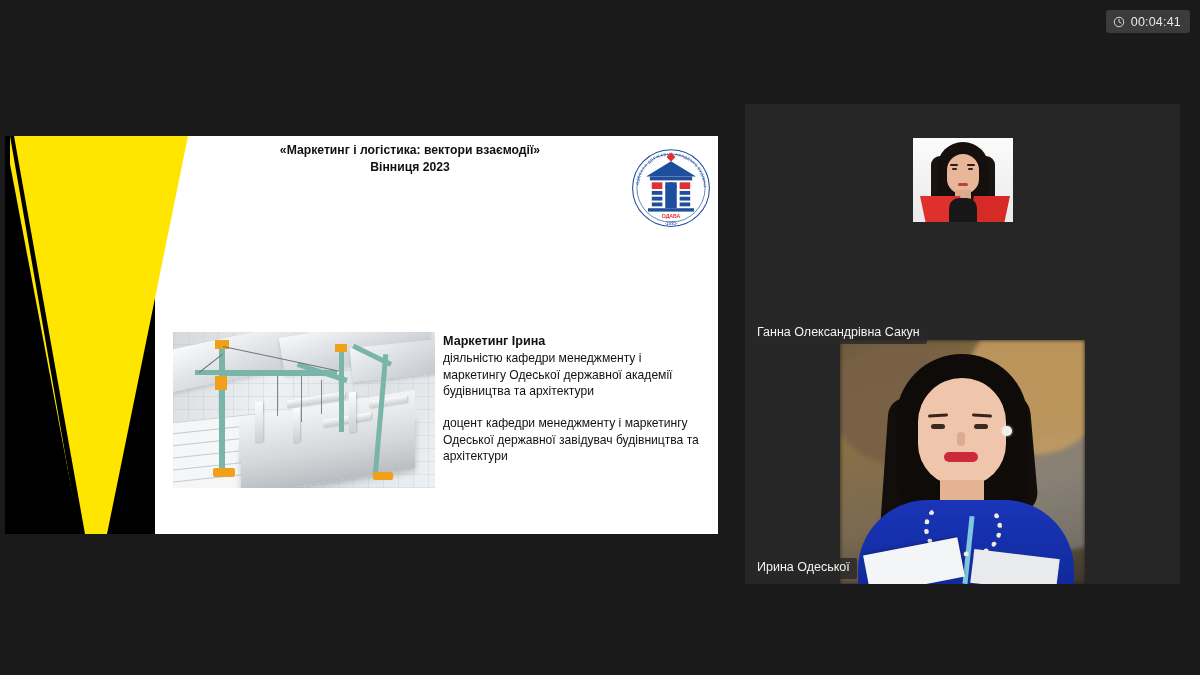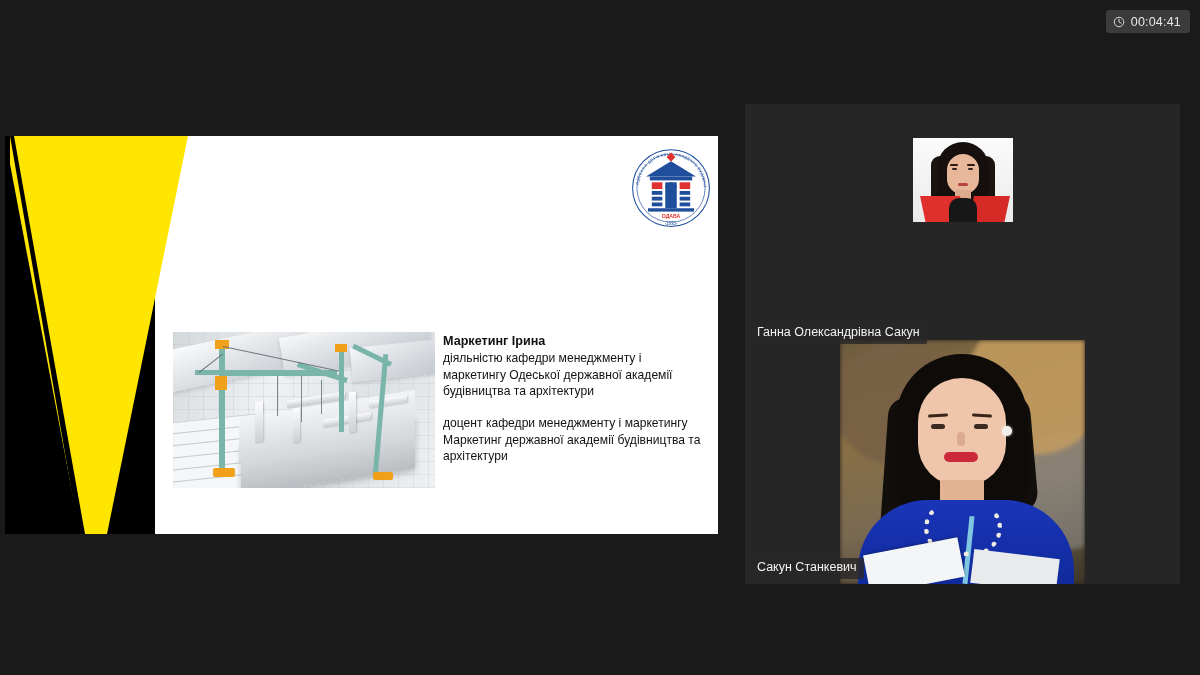--- a/index.html
+++ b/index.html
@@ -174,20 +174,24 @@
       <span>00:04:41</span>
     </div>
   </div>
 
   <div class="slide-stage">
 
     <div class="wedge-black"></div>
     <div class="wedge-yellow"></div>
     <div class="wedge-line"></div>
 
+    <div class="slide-head">
+      <div>«Маркетинг і логістика: вектори взаємодії»</div>
+      <div>Вінниця 2023</div>
+    </div>
 
     <svg class="emblem" viewBox="0 0 100 100">
       <circle cx="50" cy="48" r="40" fill="none" stroke="#1f4e9c" stroke-width="1.1"></circle>
       <circle cx="50" cy="48" r="35.5" fill="none" stroke="#1f4e9c" stroke-width="0.7"></circle>
       <path id="arcTop" d="M16 48 A34 34 0 0 1 84 48" fill="none"></path>
       <path id="arcBot" d="M18 50 A32 32 0 0 0 82 50" fill="none"></path>
       <text font-size="4.2" fill="#1f4e9c" font-family="Liberation Sans, sans-serif" letter-spacing="0.5">
         <textPath href="#arcTop" startOffset="3%">ОДЕСЬКА ДЕРЖАВНА АКАДЕМІЯ БУДІВНИЦТВА ТА АРХІТЕКТУРИ</textPath>
       </text>
       <path d="M50 11 l4.6 4.5 -4.6 5.2 -4.6 -5.2 z" fill="#e03030"></path>
@@ -243,21 +247,21 @@
         <div class="ornj o3"></div>
       <div class="ornj o4"></div>
         <div class="ornj o5"></div>
       <div class="cable" style="left:50px;top:14px;width:118px;transform:rotate(12deg);"></div>
       <div class="cable" style="left:26px;top:40px;width:30px;transform:rotate(-38deg);"></div>
     </div>
 
     <div class="authors">
       <div class="auth-name">Маркетинг Ірина</div>
       <div class="auth-role">діяльністю кафедри менеджменту і маркетингу Одеської державної академії будівництва та архітектури</div>
-      <div class="auth-role">доцент кафедри менеджменту і маркетингу Маркетинг державної академії будівництва та архітектури</div>
+      <div class="auth-role">доцент кафедри менеджменту і маркетингу Одеської державної завідувач будівництва та архітектури</div>
     </div>
   </div>
 
   <div class="tiles">
 
     <div class="tile tile-a">
       <div class="avatar-a">
         <div class="av-bg"></div>
         <div class="av-hair2"></div>
           <div class="av-hair3"></div>
@@ -290,17 +294,17 @@
         <div class="vb-nose"></div>
         <div class="vb-lip"></div>
         <div class="vb-ear"></div>
         <div class="vb-neck"></div>
         <div class="vb-dress"></div>
         <div class="vb-lanyard"></div>
         <div class="vb-pearl"></div>
         <div class="vb-paper"></div>
           <div class="vb-paper2"></div>
       </div>
-      <div class="name-chip">Сакун Станкевич</div>
+      <div class="name-chip">Ирина Одеської</div>
     </div>
 
   </div>
 </div>
 
 </body></html>

